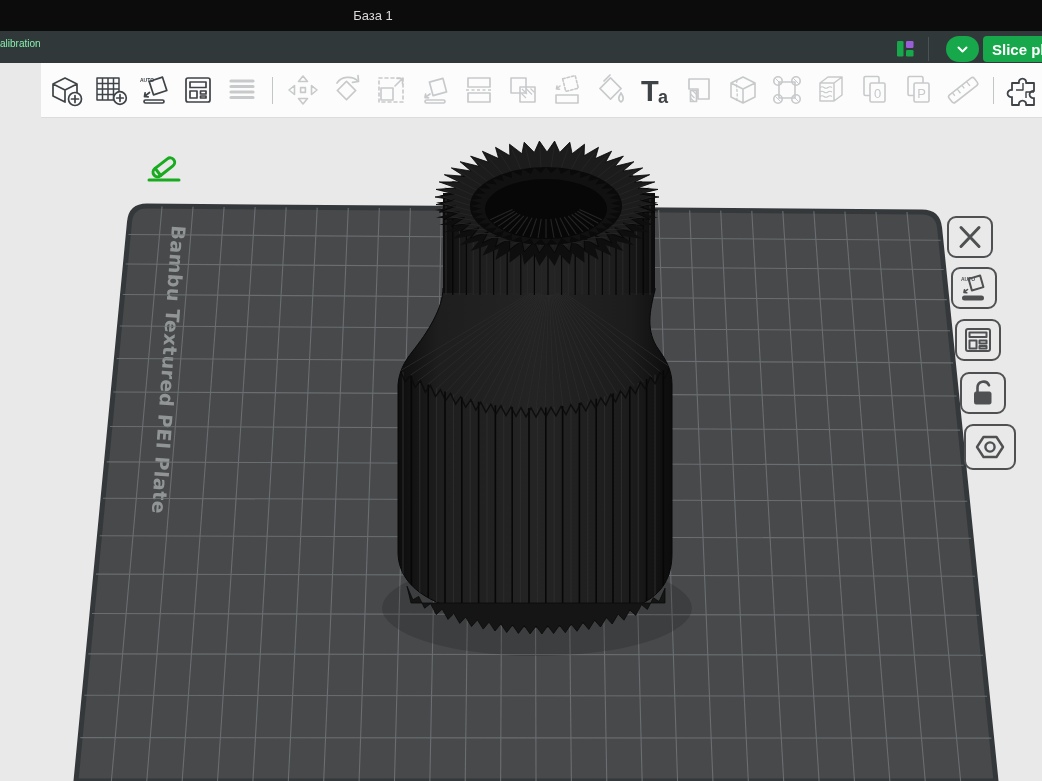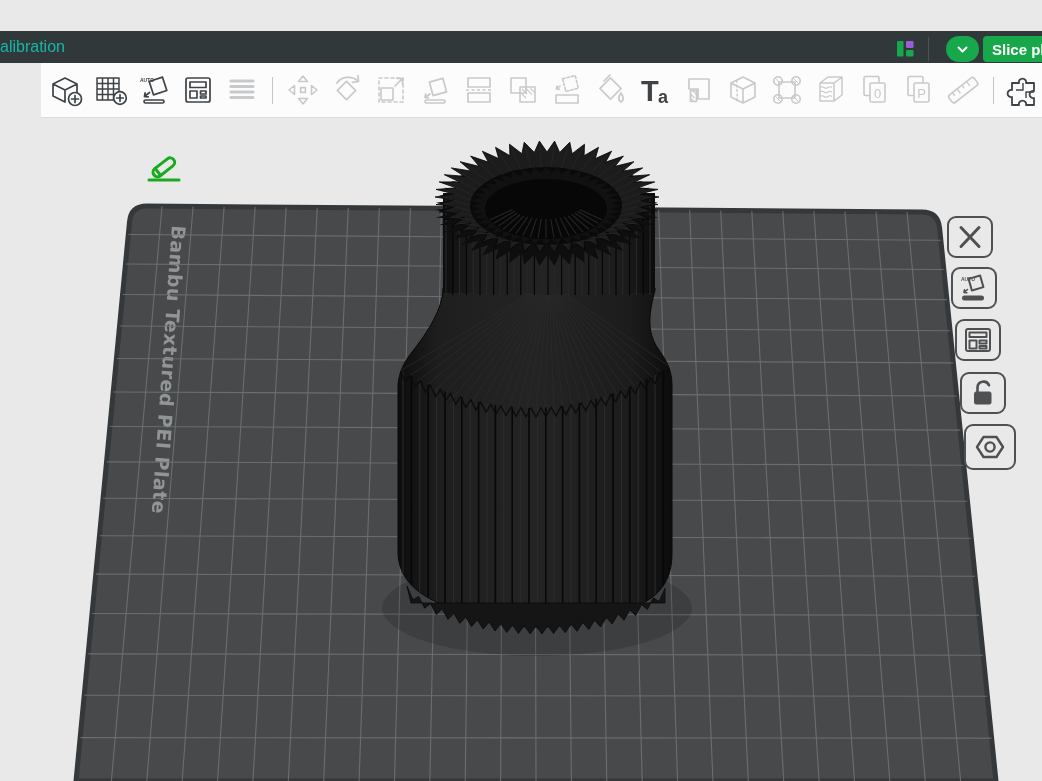--- a/index.html
+++ b/index.html
@@ -12,21 +12,21 @@
     font-family:"Liberation Sans","DejaVu Sans",sans-serif;}
   .stage{position:relative;width:1042px;height:781px;overflow:hidden;background:var(--vpbg)}
 
   
   .titlebar{position:absolute;left:0;top:0;width:100%;height:31px;background:#0c0c0c;z-index:6}
   .titlebar .title{position:absolute;left:373px;top:8px;transform:translateX(-50%);
     color:#d9d9d9;font-size:13px;}
 
   
   .header{position:absolute;left:0;top:31px;width:100%;height:32px;background:var(--bar);z-index:6}
-  .header .tab{position:absolute;left:0px;top:7px;color:#14b8a6;font-size:16px}
+  .header .tab{position:absolute;left:0px;top:7px;color:#86efac;font-size:10px}
   .layout-ico{position:absolute;left:896px;top:39px;width:21px;height:20px;z-index:7;cursor:pointer}
   .hdr-div{position:absolute;left:928px;top:37px;width:1px;height:24px;background:#4b5355;z-index:7}
   .drop-btn{position:absolute;left:946px;top:36px;width:33px;height:26px;background:var(--green);
     border-radius:13px;display:flex;align-items:center;justify-content:center;z-index:7;cursor:pointer}
   .slice-btn{position:absolute;left:983px;top:36px;width:110px;height:26px;background:var(--green);
     border-radius:4px;color:#fff;font-size:15px;font-weight:600;display:flex;align-items:center;
     padding-left:9px;z-index:7;cursor:pointer;white-space:nowrap}
 
   
   .toolbar{position:absolute;left:41px;top:63px;right:0;height:55px;background:#fcfcfc;
@@ -49,20 +49,23 @@
   .pbtn{position:absolute;border:2.5px solid #4e5052;border-radius:9px;color:#4e5052;
     display:flex;align-items:center;justify-content:center;cursor:pointer;background:rgba(233,233,233,.0)}
   .pbtn svg{display:block}
   .auto-txt{font-size:5px;font-weight:700;fill:currentColor;stroke:none}
 </style>
 </head>
 <body>
 
 <div class="stage">
 
+  <div class="titlebar">
+    <span class="title">База 1</span>
+  </div>
 
   <div class="header">
     <span class="tab">alibration</span>
   </div>
   <svg class="layout-ico" viewBox="0 0 21 20">
     <rect x="1" y="2" width="6.5" height="15.5" rx="1.2" fill="var(--green)"></rect>
     <rect x="10" y="2" width="7.5" height="7" rx="1.2" fill="var(--purple)"></rect>
     <rect x="10" y="11" width="7.5" height="6.5" rx="1.2" fill="var(--green)"></rect>
   </svg>
   <div class="hdr-div"></div>

